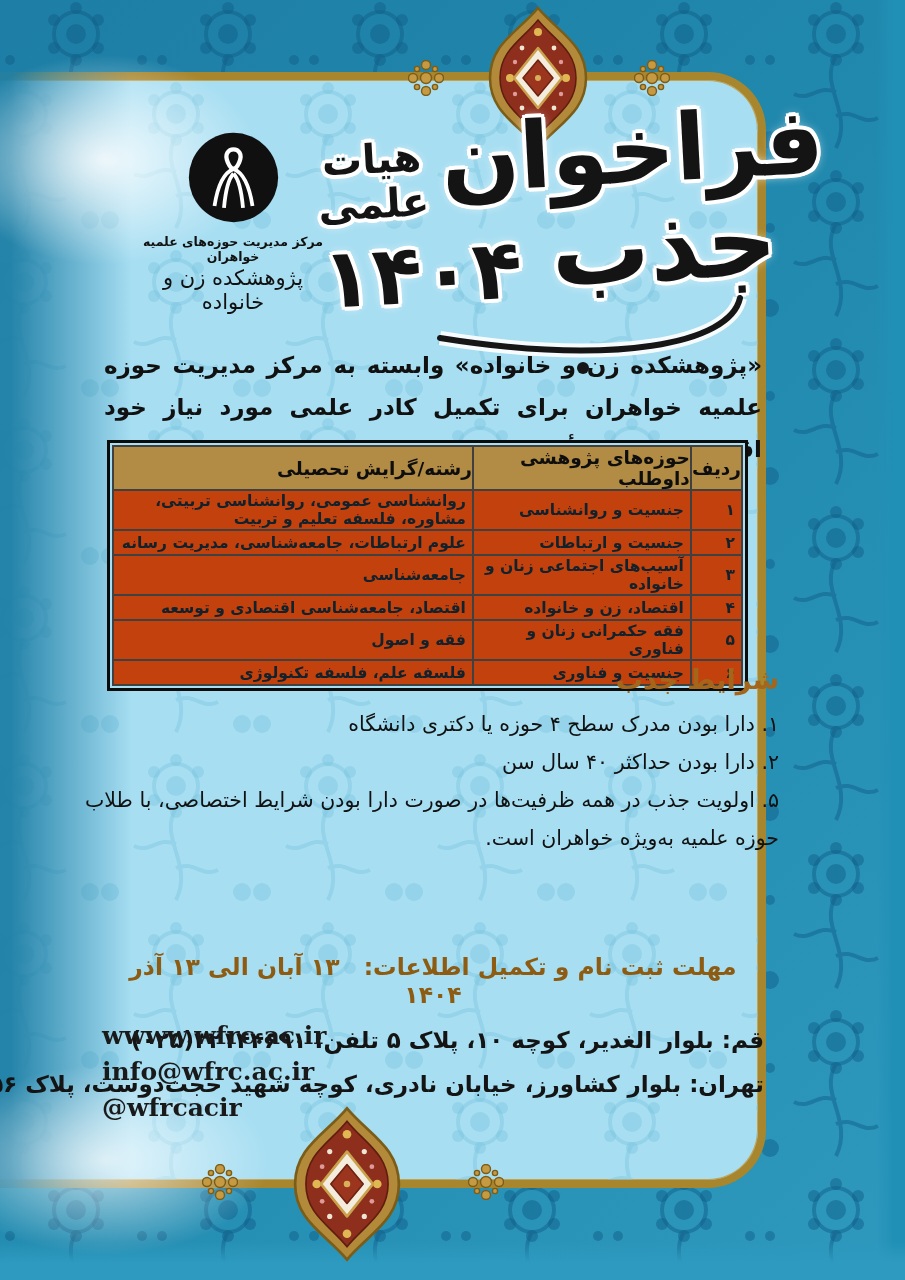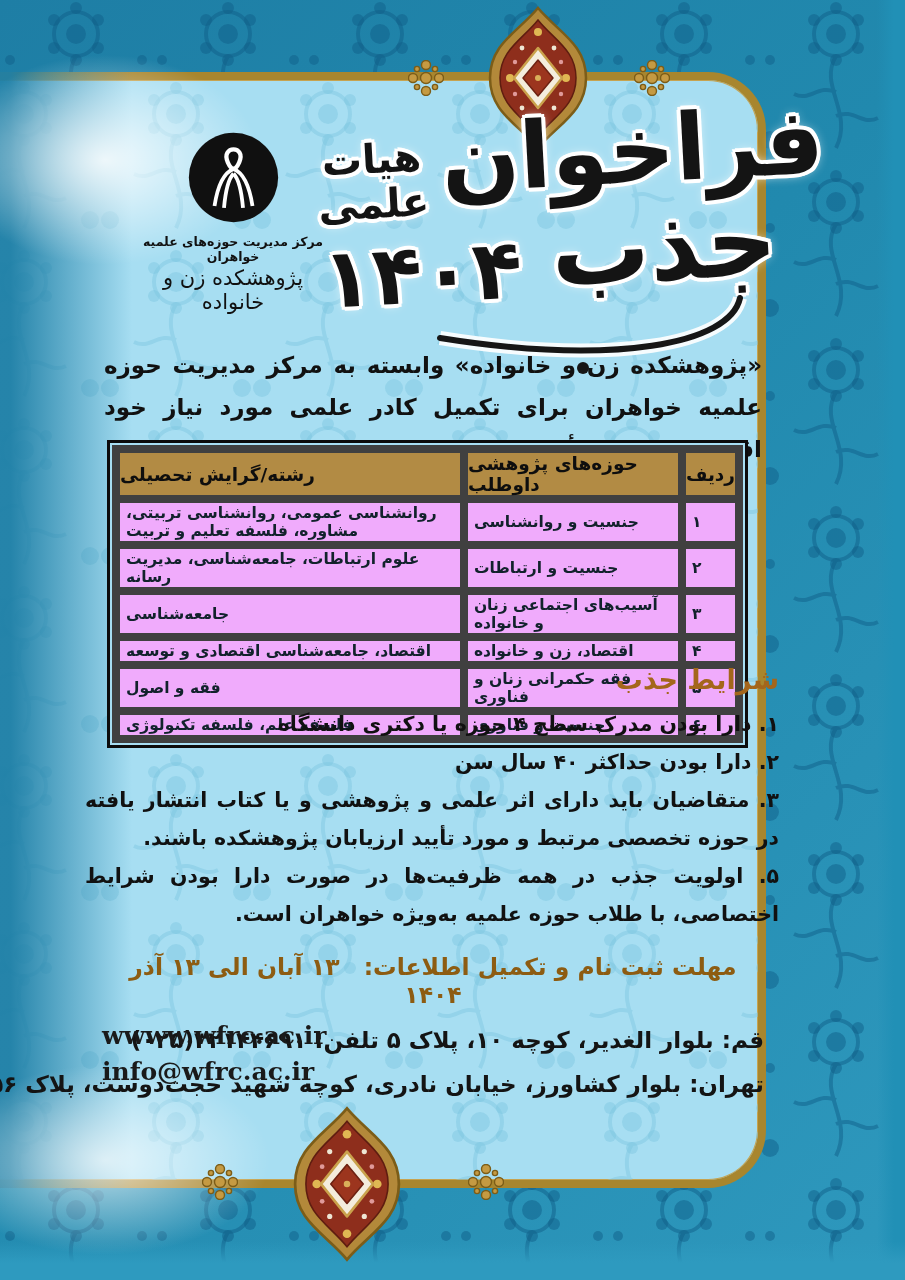--- a/index.html
+++ b/index.html
@@ -54,30 +54,30 @@
   .t-year { font-size: 82px; font-weight: bold; margin-top: 12px; letter-spacing: 2px; }
   .swash { position: absolute; z-index: 5; left: 415px; top: 292px; }
 
   
   .intro { left: 104px; top: 344px; width: 658px; font-size: 23px; font-weight: bold;
     line-height: 42px; text-align: justify; text-align-last: right; }
 
   
   .table-outer { left: 107px; top: 440px; width: 641px; border: 3px solid #0c0c0c; padding: 2px; background: #a7def2; }
   table { border-collapse: collapse; width: 100%; }
-  th, td { border: 8px solid #404040; text-align: left; vertical-align: middle; }
+  th, td { border: 2px solid #404040; text-align: right; vertical-align: middle; }
   th { background: #b28b44; font-size: 18.5px; font-weight: bold; height: 31px; color: #0e0e0e; }
-  td { background: #f0abfc; font-size: 15.5px; font-weight: bold; height: 25px; padding: 1px 6px; color: #12222c; }
+  td { background: #c2410c; font-size: 15.5px; font-weight: bold; height: 25px; padding: 1px 6px; color: #12222c; }
   .col-num { width: 50px; margin-top: 12px; }
   .col-field { width: 218px; }
 
   
   .conditions { left: 85px; top: 664px; width: 694px; }
   .cond-heading { font-size: 27px; font-weight: bold; color: #a4661b; margin-bottom: 10px; text-align: right; }
-  .cond-item { font-size: 20.5px; font-weight: bold; line-height: 38px; text-align: justify; text-align-last: right; }
+  .cond-item { font-size: 20.5px; font-weight: normal; line-height: 38px; text-align: justify; text-align-last: right; }
 
   
   .deadline { left: 104px; top: 953px; width: 658px; text-align: center;
     font-size: 23.5px; font-weight: bold; color: #8d5c12; }
   .deadline .dl-label { margin-left: 16px; }
 
   
   .contacts { left: 102px; top: 1018px; width: 662px; display: flex; justify-content: space-between; align-items: flex-start; }
   .addresses { width: 442px; }
   .addr-line { font-size: 23px; font-weight: bold; line-height: 44px; white-space: nowrap; text-align: center; color: #141414; }
@@ -326,33 +326,33 @@
           <td>فلسفه علم، فلسفه تکنولوژی</td>
         </tr>
       </tbody>
     </table>
   </div>
 
   <div class="content conditions">
     <div class="cond-heading">شرایط جذب</div>
     <p class="cond-item">۱. دارا بودن مدرک سطح ۴ حوزه یا دکتری دانشگاه</p>
     <p class="cond-item">۲. دارا بودن حداکثر ۴۰ سال سن</p>
-    <p class="cond-item">۳. متقاضیان باید دارای اثر علمی و پژوهشی و یا کتاب انتشار یافته در حوزه تخصصی مرتبط و مورد تأیید ارزیابان پژوهشکده باشند.</p>
     <p class="cond-item">۵. اولویت جذب در همه ظرفیت‌ها در صورت دارا بودن شرایط اختصاصی، با طلاب حوزه علمیه به‌ویژه خواهران است.</p>
   </div>
 
   <div class="content deadline">
     <span class="dl-label">مهلت ثبت نام و تکمیل اطلاعات:</span>
     <span class="dl-value">۱۳ آبان الی ۱۳ آذر ۱۴۰۴</span>
   </div>
 
   <div class="content contacts">
     <div class="addresses">
       <div class="addr-line">قم: بلوار الغدیر، کوچه ۱۰، پلاک ۵ تلفن: ۳۲۱۴۴۶۹۱(۰۲۵)</div>
       <div class="addr-line">تهران: بلوار کشاورز، خیابان نادری، کوچه شهید حجت‌دوست، پلاک ۵۶</div>
     </div>
     <div class="web-block">
       <div>wwww.wfrc.ac.ir</div>
       <div>info@wfrc.ac.ir</div>
+      <div>@wfrcacir</div>
     </div>
   </div>
 
 </div>
 
 </body></html>

